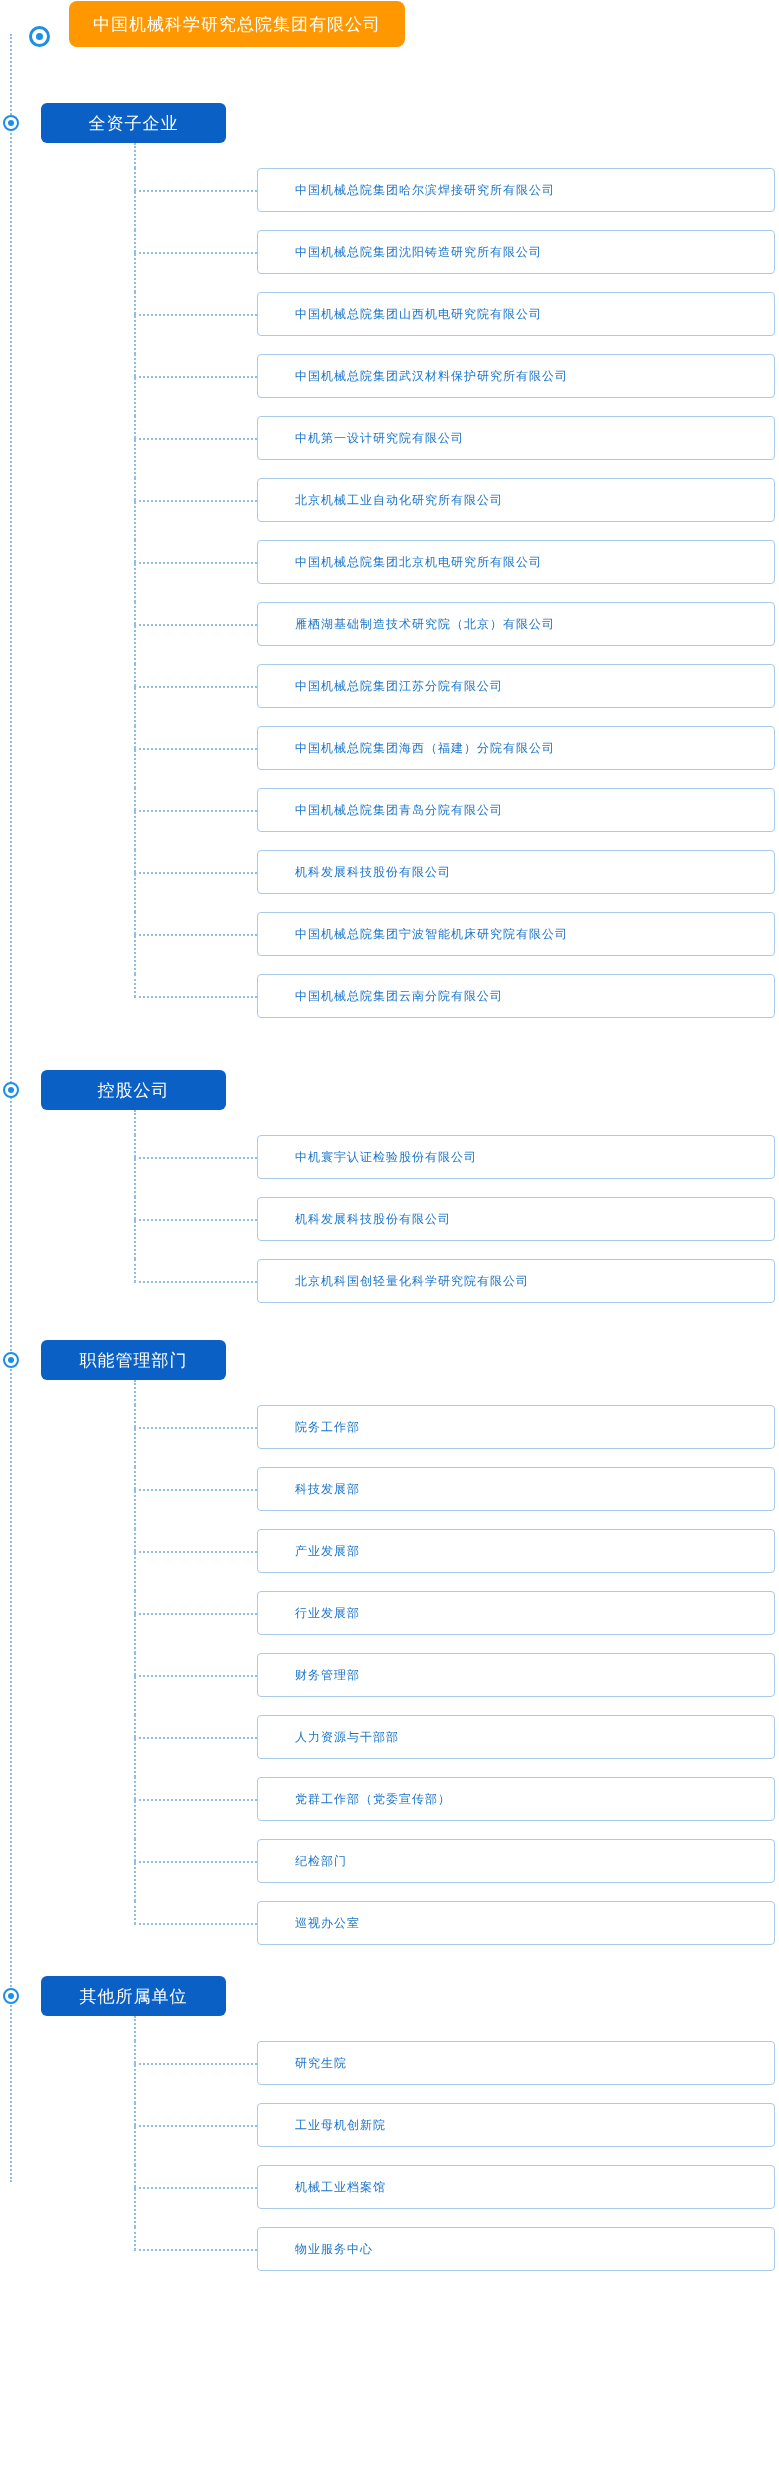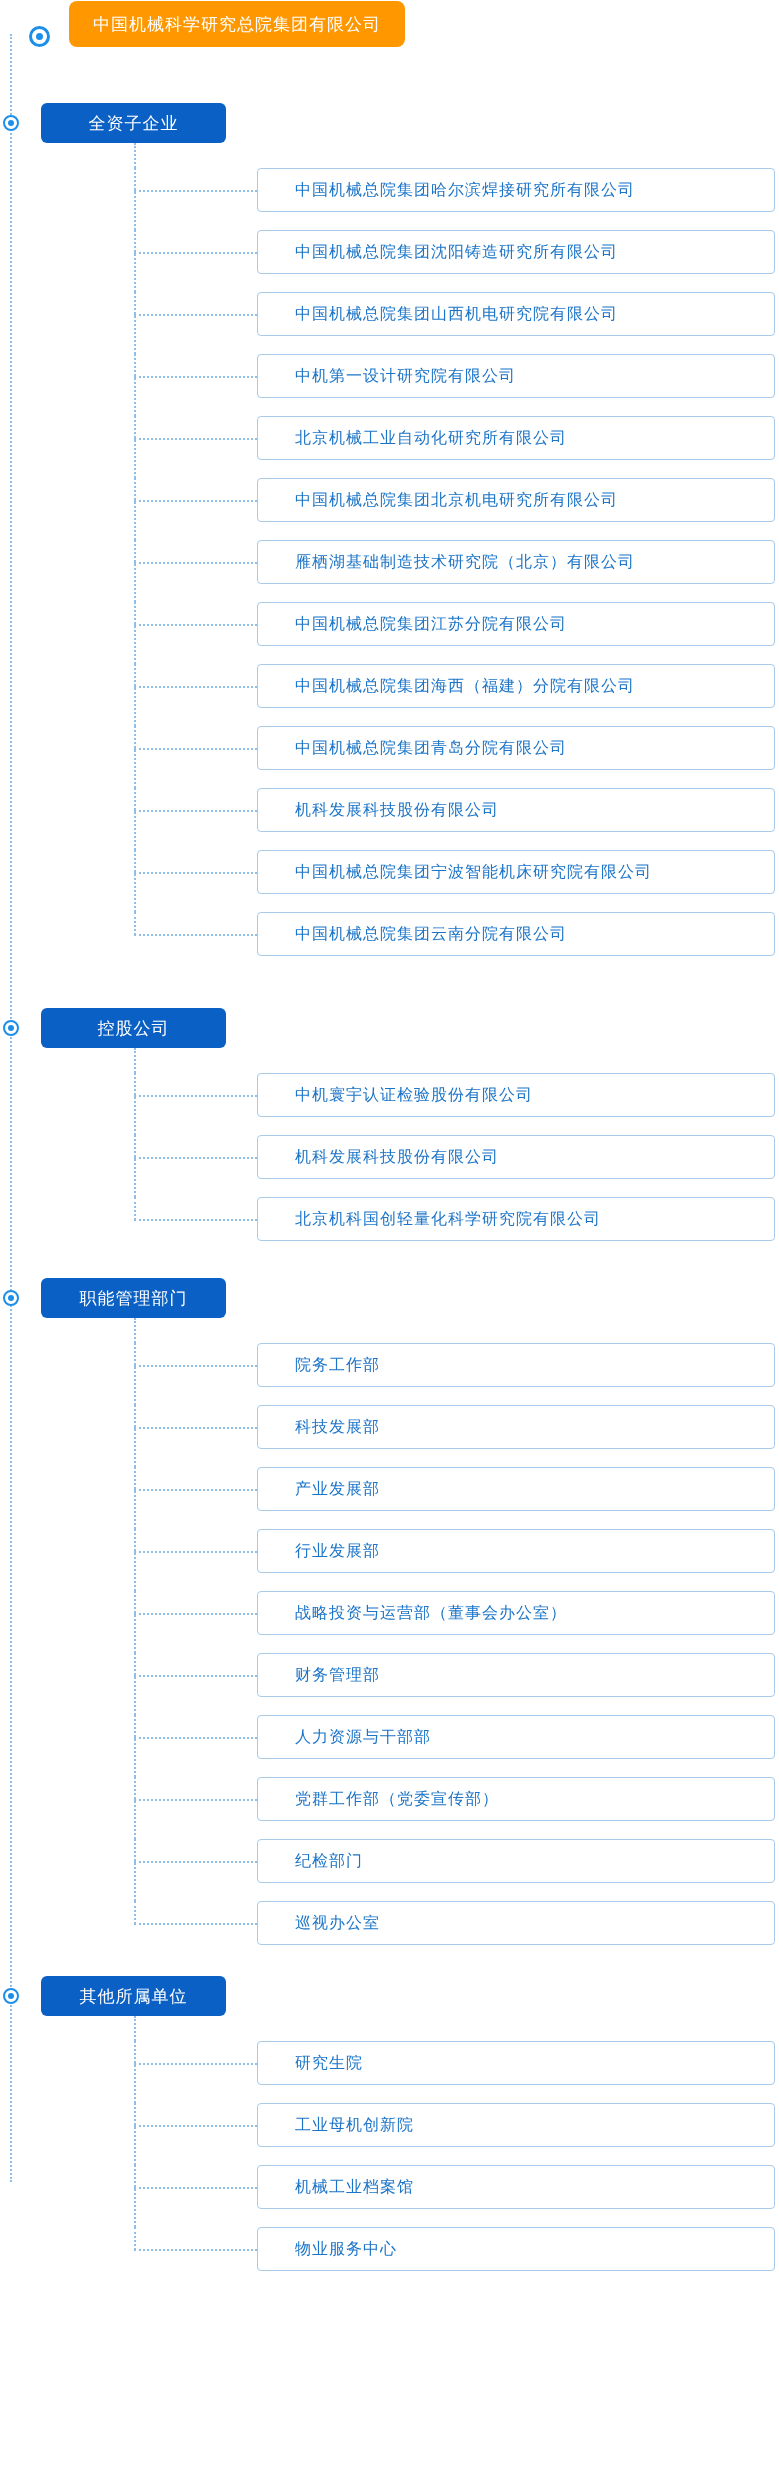--- a/index.html
+++ b/index.html
@@ -54,21 +54,21 @@
                  border-left:2px dotted var(--c-line);}
   .item-row{position:relative;padding-left:123px;padding-bottom:18px;margin-right:4px;}
   .item-row:last-child{padding-bottom:0;}
   .item-row::before{content:"";position:absolute;left:0;top:22px;width:123px;height:0;
                     border-top:2px dotted var(--c-line);}
   .item-row::after{content:"";position:absolute;left:0;top:0;bottom:0;width:0;
                    border-left:2px dotted var(--c-line);}
   .item-row:last-child::after{bottom:auto;height:23px;}
   .item-box{height:44px;background:#fff;border:1px solid var(--c-item-border);
             border-radius:4px;display:flex;align-items:center;padding-left:37px;
-            color:var(--c-item-text);font-size:16px;letter-spacing:1px;cursor:default;}
+            color:var(--c-item-text);font-size:12px;letter-spacing:1px;cursor:default;}
 </style>
 </head>
 <body>
 
 <div class="canvas">
   <div class="spine"></div>
 
   <div class="root-row">
     <span class="bullet root-bullet">
         <span class="dot"></span>
@@ -100,20 +100,25 @@
       <span class="item-label">中国机械总院集团沈阳铸造研究所有限公司</span>
     </div>
   </div>
 
   <div class="item-row">
     <div class="item-box">
       <span class="item-label">中国机械总院集团山西机电研究院有限公司</span>
     </div>
   </div>
 
+  <div class="item-row">
+    <div class="item-box">
+      <span class="item-label">中国机械总院集团武汉材料保护研究所有限公司</span>
+    </div>
+  </div>
 
   <div class="item-row">
     <div class="item-box">
       <span class="item-label">中机第一设计研究院有限公司</span>
     </div>
   </div>
 
   <div class="item-row">
     <div class="item-box">
       <span class="item-label">北京机械工业自动化研究所有限公司</span>
@@ -228,25 +233,20 @@
       <span class="item-label">产业发展部</span>
     </div>
   </div>
 
   <div class="item-row">
     <div class="item-box">
       <span class="item-label">行业发展部</span>
     </div>
   </div>
 
-  <div class="item-row">
-    <div class="item-box">
-      <span class="item-label">战略投资与运营部（董事会办公室）</span>
-    </div>
-  </div>
 
   <div class="item-row">
     <div class="item-box">
       <span class="item-label">财务管理部</span>
     </div>
   </div>
 
   <div class="item-row">
     <div class="item-box">
       <span class="item-label">人力资源与干部部</span>

